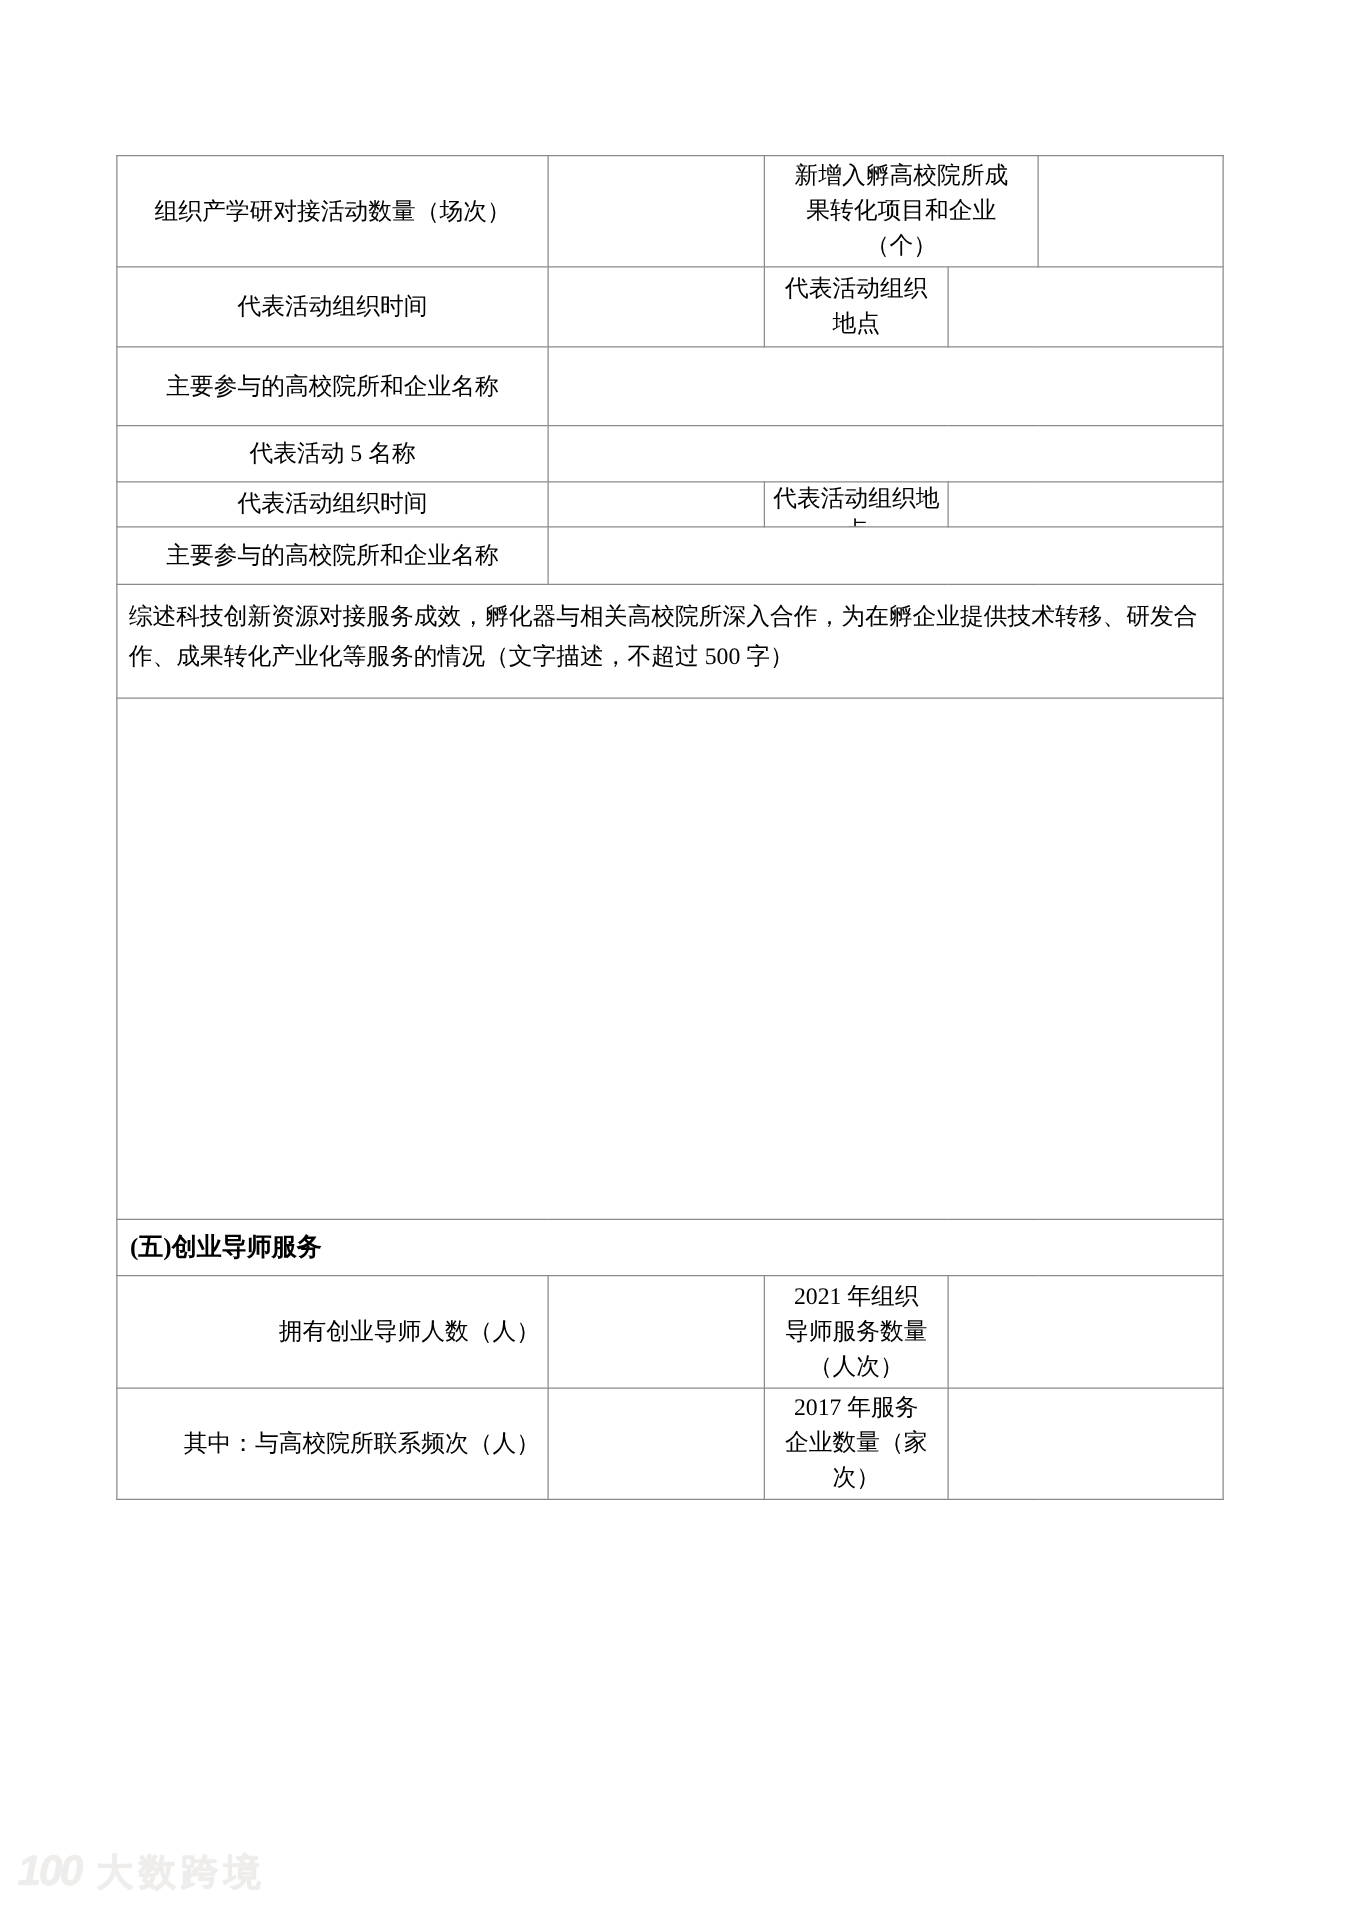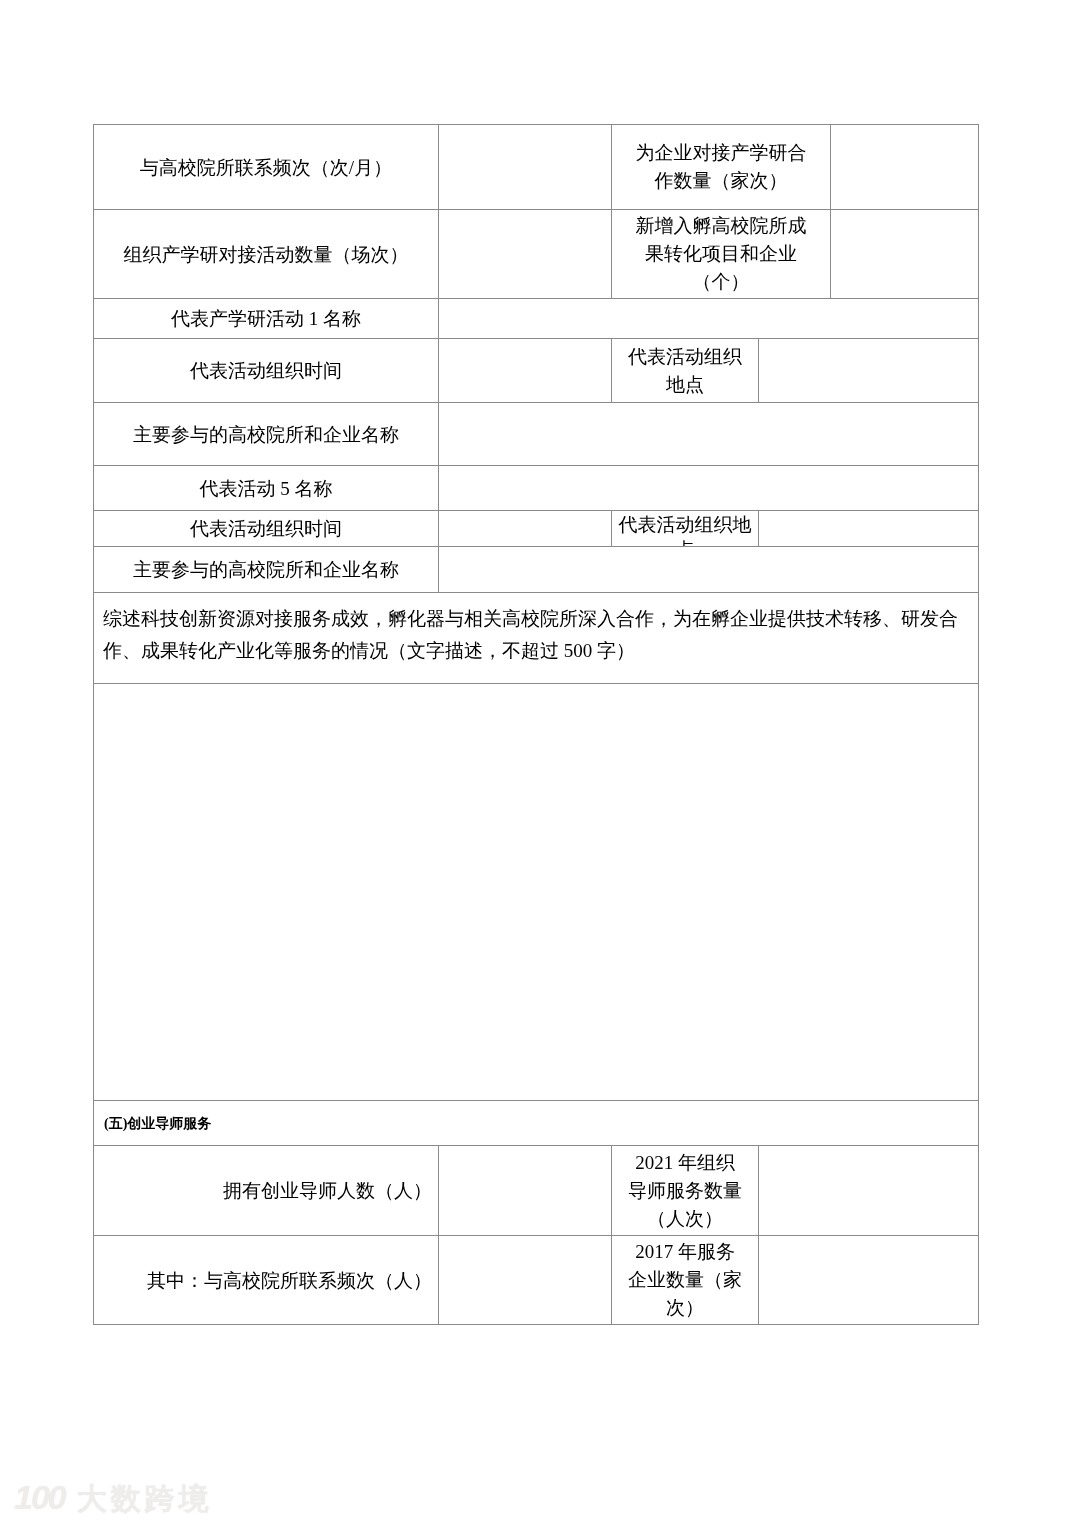--- a/index.html
+++ b/index.html
@@ -35,21 +35,21 @@
   td.para{
     vertical-align:top;
     text-align:left;
     padding:10px 9px 2px 9px;
     line-height:32px;
   }
   td.section{
     font-weight:bold;
     text-align:left;
     padding-left:10px;
-    font-size:14px;
+    font-size:20px;
   }
   td.clip-cell{ position:relative; padding:0; }
   td.clip-cell .clip-inner{
     position:absolute; top:1px; left:0; right:0;
     height:34px; overflow:hidden;
     line-height:25px; text-align:center;
   }
   .watermark{
     position:absolute;
     left:14px; top:1478px;
@@ -77,38 +77,28 @@
 <table class="form-table">
   <colgroup>
     <col style="width:345px">
     <col style="width:173px">
     <col style="width:147px">
     <col style="width:72px">
     <col style="width:148px">
   </colgroup>
 
   <tbody>
-      <tr style="height:85px">
-    <td class="lbl">与高校院所联系频次（次/月）</td>
-    <td class="input-cell"></td>
-    <td class="sub sub-wide" colspan="2">为企业对接产学研合作数量（家次）</td>
-    <td class="input-cell"></td>
-  </tr>
 
   <tr style="height:84px">
     <td class="lbl">组织产学研对接活动数量（场次）</td>
     <td class="input-cell"></td>
     <td class="sub sub-wide" colspan="2">新增入孵高校院所成果转化项目和企业（个）</td>
     <td class="input-cell"></td>
   </tr>
 
-  <tr style="height:40px">
-    <td class="lbl">代表产学研活动 1 名称</td>
-    <td class="input-cell" colspan="4"></td>
-  </tr>
 
   <tr style="height:64px">
     <td class="lbl">代表活动组织时间</td>
     <td class="input-cell"></td>
     <td class="sub sub-narrow">代表活动组织地点</td>
     <td class="input-cell" colspan="2"></td>
   </tr>
 
   <tr style="height:63px">
     <td class="lbl">主要参与的高校院所和企业名称</td>

